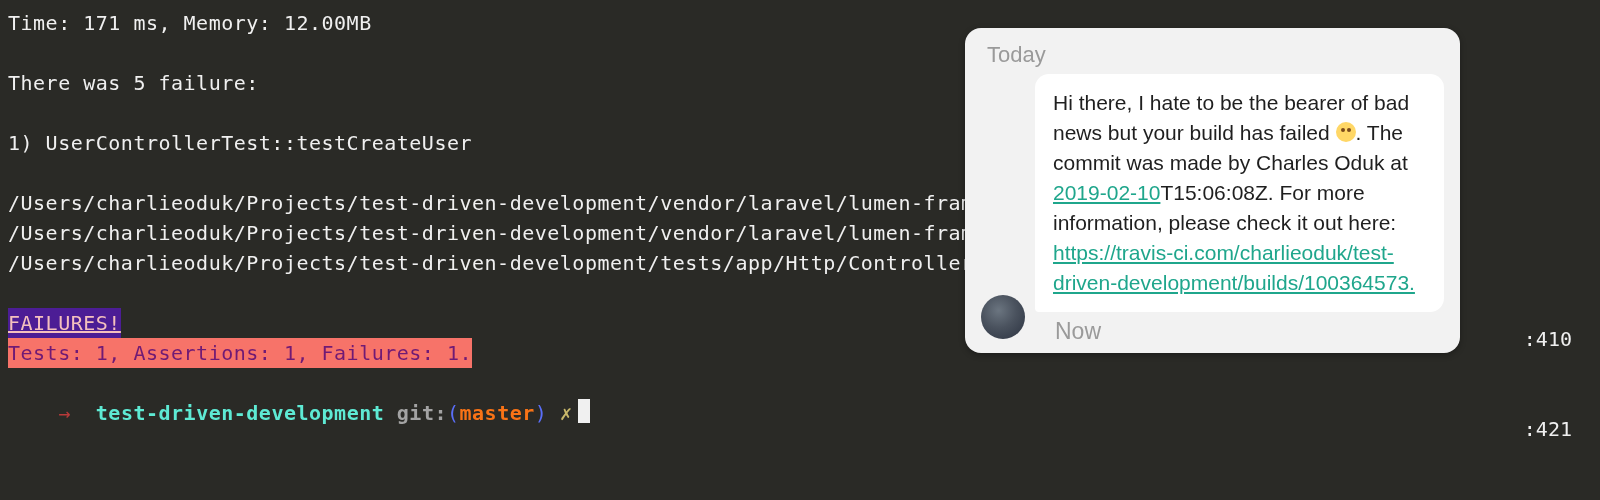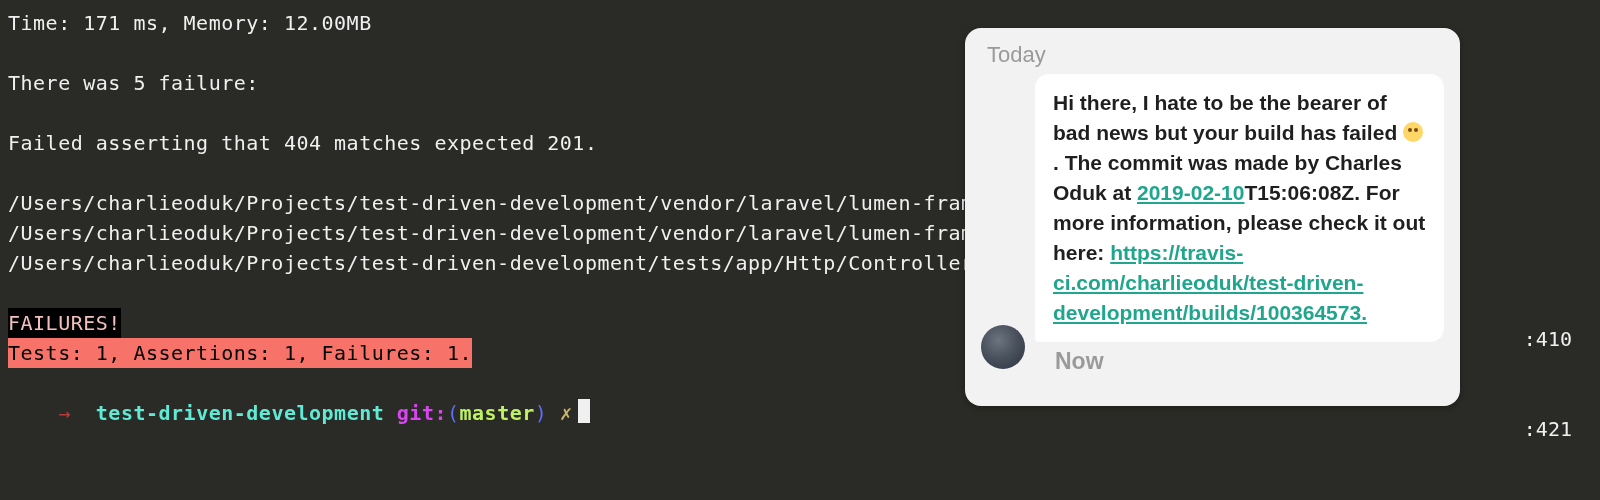--- a/index.html
+++ b/index.html
@@ -15,36 +15,37 @@
       padding: 8px 8px;
       color: #f0f0f0;
       font-size: 20px;
       line-height: 30px;
       letter-spacing: 0.5px;
     }
     .term-line { white-space: pre; }
     .blank-line { height: 30px; }
     .failures-banner {
       display: inline-block;
-      background: #000000;
+      background: #4c1d95;
       color: #f4c0be;
       white-space: pre;
+      text-decoration: underline;
     }
     .failures-stats {
       display: inline-block;
       background: #f77369;
-      color: #000000;
+      color: #701a75;
       white-space: pre;
     }
     .prompt-arrow { color: #b83a3a; }
     .prompt-dir { color: #5eead4; font-weight: 600;}
-    .prompt-git { color: #d946ef; font-weight: 600;}
+    .prompt-git { color: #a3a3a3; font-weight: 600;}
     .prompt-parenl { color: #5a6ef8; }
     .prompt-parenr { color: #5a6ef8; }
-    .prompt-branch { color: #bef264; font-weight: 600;}
+    .prompt-branch { color: #f97316; font-weight: 600;}
     .prompt-x { color: #c9b86a; }
     .cursor {
       display: inline-block;
       width: 12px;
       height: 24px;
       background: #f0f0f0;
       vertical-align: -3px;
       margin-left: 6px;
     }
     .right-numbers {
@@ -57,21 +58,21 @@
       text-align: left;
       white-space: pre;
     }
 
     
     .chat-card {
       position: absolute;
       top: 28px;
       left: 965px;
       width: 495px;
-      height: 378px;
+      height: 325px;
       background: #f2f2f2;
       border-radius: 16px;
       box-shadow: 0 2px 6px rgba(0,0,0,0.3);
       padding: 14px 16px;
       font-family: -apple-system, BlinkMacSystemFont, "Segoe UI", Arial, sans-serif;
       overflow: hidden;
     }
     .chat-header {
       color: #9a9a9a;
       font-size: 22px;
@@ -84,21 +85,21 @@
       gap: 10px;
     }
     .avatar {
       width: 44px;
       height: 44px;
       border-radius: 50%;
       background: radial-gradient(circle at 40% 35%, #6b7580 0%, #4a525e 45%, #2b3240 100%);
       flex-shrink: 0;
       margin-bottom: 6px;
     }
-    .bubble-wrap { flex: 1; font-weight: bold; }
+    .bubble-wrap { flex: 1; }
     .bubble {
       background: #ffffff;
       border-radius: 14px 14px 14px 4px;
       padding: 14px 18px;
       font-size: 21px;
       line-height: 30px;
       color: #1f1f1f;
       word-wrap: break-word;
     }
     .bubble .link {
@@ -133,21 +134,21 @@
     .emoji::after { right: 5px; }
   </style>
 </head>
 <body>
 
 <div class="terminal">
   <div class="term-line">Time: 171 ms, Memory: 12.00MB</div>
   <div class="blank-line"></div>
   <div class="term-line">There was 5 failure:</div>
   <div class="blank-line"></div>
-  <div class="term-line">Failed asserting that 404 matches expected 201.</div>
+  <div class="term-line">1) UserControllerTest::testCreateUser</div>
   <div class="blank-line"></div>
   <div class="term-line">/Users/charlieoduk/Projects/test-driven-development/vendor/laravel/lumen-framework/</div>
   <div class="term-line">/Users/charlieoduk/Projects/test-driven-development/vendor/laravel/lumen-framework/</div>
   <div class="term-line">/Users/charlieoduk/Projects/test-driven-development/tests/app/Http/Controllers/Use</div>
   <div class="blank-line"></div>
   <div><span class="failures-banner">FAILURES!</span></div>
   <div><span class="failures-stats">Tests: 1, Assertions: 1, Failures: 1.</span></div>
   <div class="term-line">
     <span class="prompt-arrow">→</span><span>  </span><span class="prompt-dir">test-driven-development</span><span> </span><span class="prompt-git">git:</span><span class="prompt-parenl">(</span><span class="prompt-branch">master</span><span class="prompt-parenr">)</span><span> </span><span class="prompt-x">✗</span><span class="cursor"></span>
   </div>

